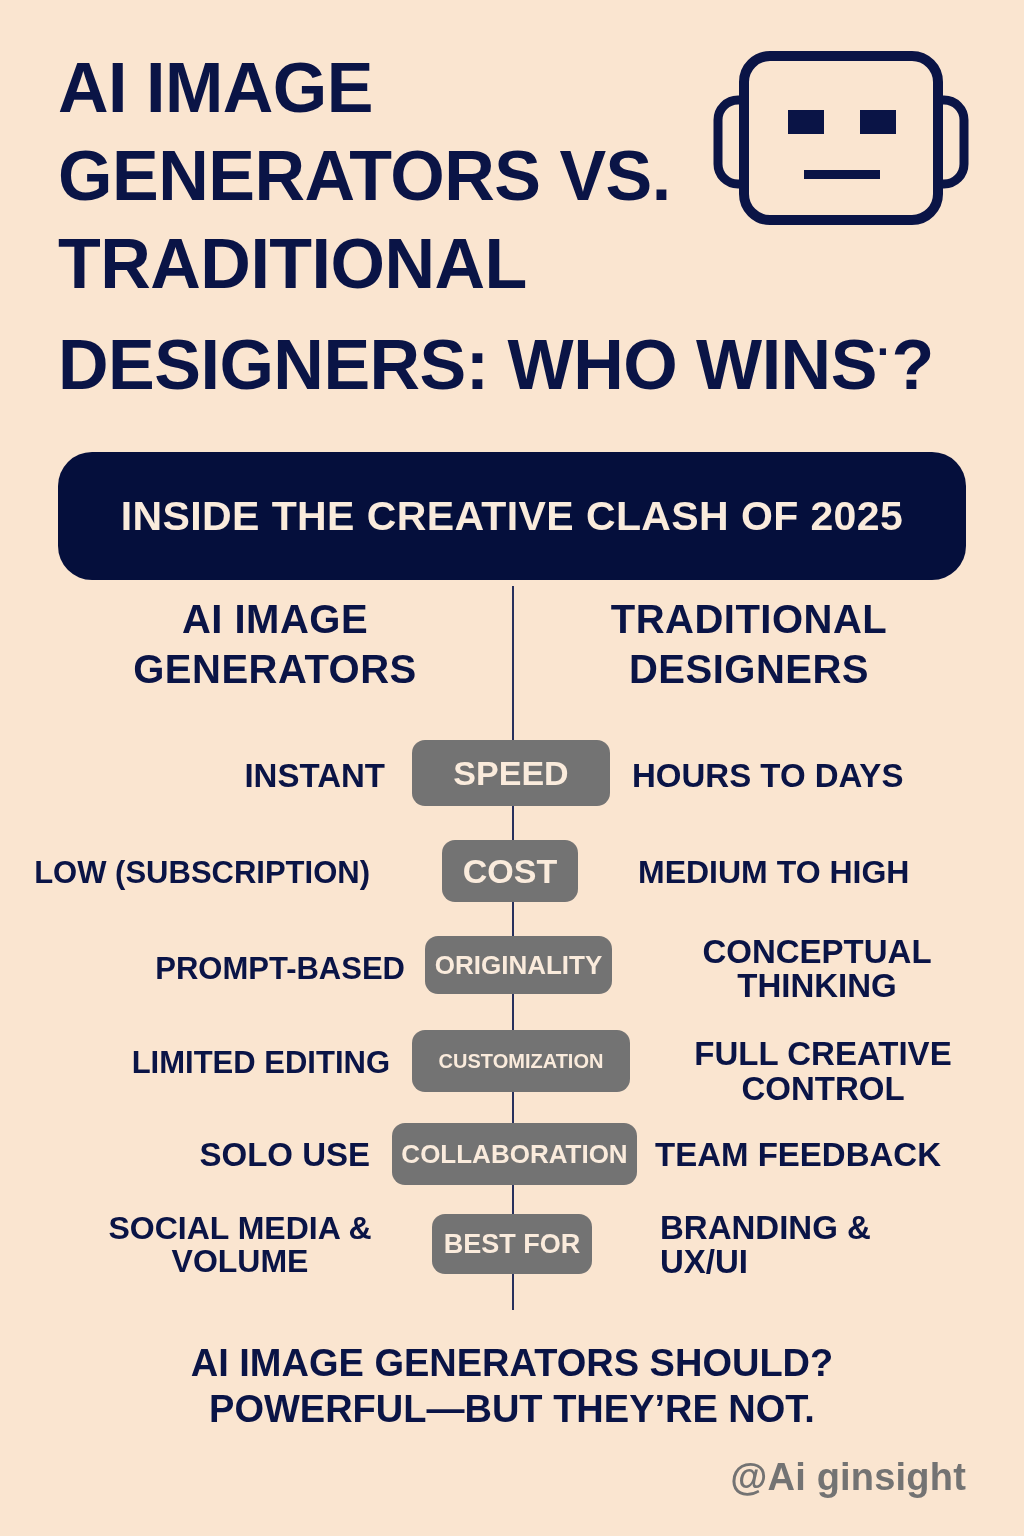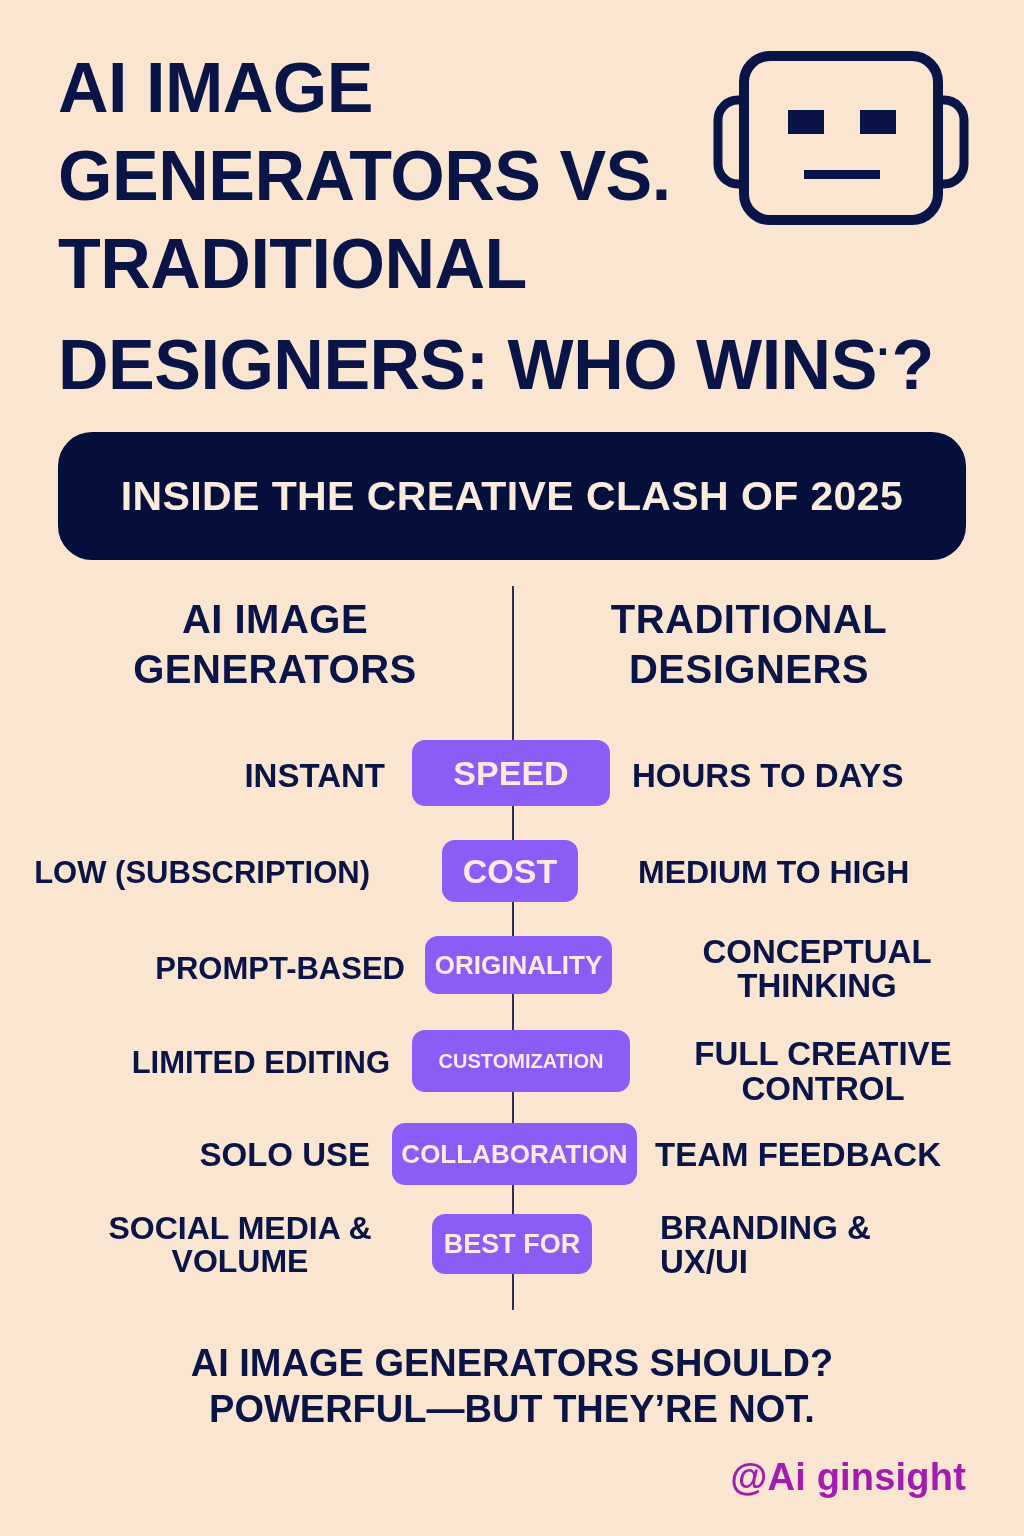--- a/index.html
+++ b/index.html
@@ -48,21 +48,21 @@
     left: 712px;
     top: 48px;
     width: 258px;
     height: 180px;
   }
 
   
   #subtitle-banner {
     position: absolute;
     left: 58px;
-    top: 432px;
+    top: 452px;
     width: 908px;
     height: 128px;
     background: #050F3C;
     border-radius: 34px;
     display: flex;
     align-items: center;
     justify-content: center;
     box-sizing: border-box;
   }
   #subtitle-text {
@@ -135,21 +135,21 @@
     padding-right: 10px;
   }
   .side-right {
     position: absolute;
     left: 0;
     text-align: left;
     padding-left: 10px;
   }
   .pill {
     position: absolute;
-    background: #8b5cf6;
+    background: #737373;
     border-radius: 13px;
     display: flex;
     align-items: center;
     justify-content: center;
     color: #FAEBDC;
     font-weight: 700;
     text-transform: uppercase;
     white-space: nowrap;
     box-sizing: border-box;
   }
@@ -168,21 +168,21 @@
     text-transform: uppercase;
   }
   #conclusion .ln { display: block; }
 
   #handle {
     position: absolute;
     right: 58px;
     top: 1456px;
     font-size: 38px;
     font-weight: 700;
-    color: #a21caf;
+    color: #737373;
     letter-spacing: 0.2px;
   }
 </style>
 </head>
 <body>
 
 <div id="header">
 
   <div id="title">
     <span class="ln">AI IMAGE</span>

